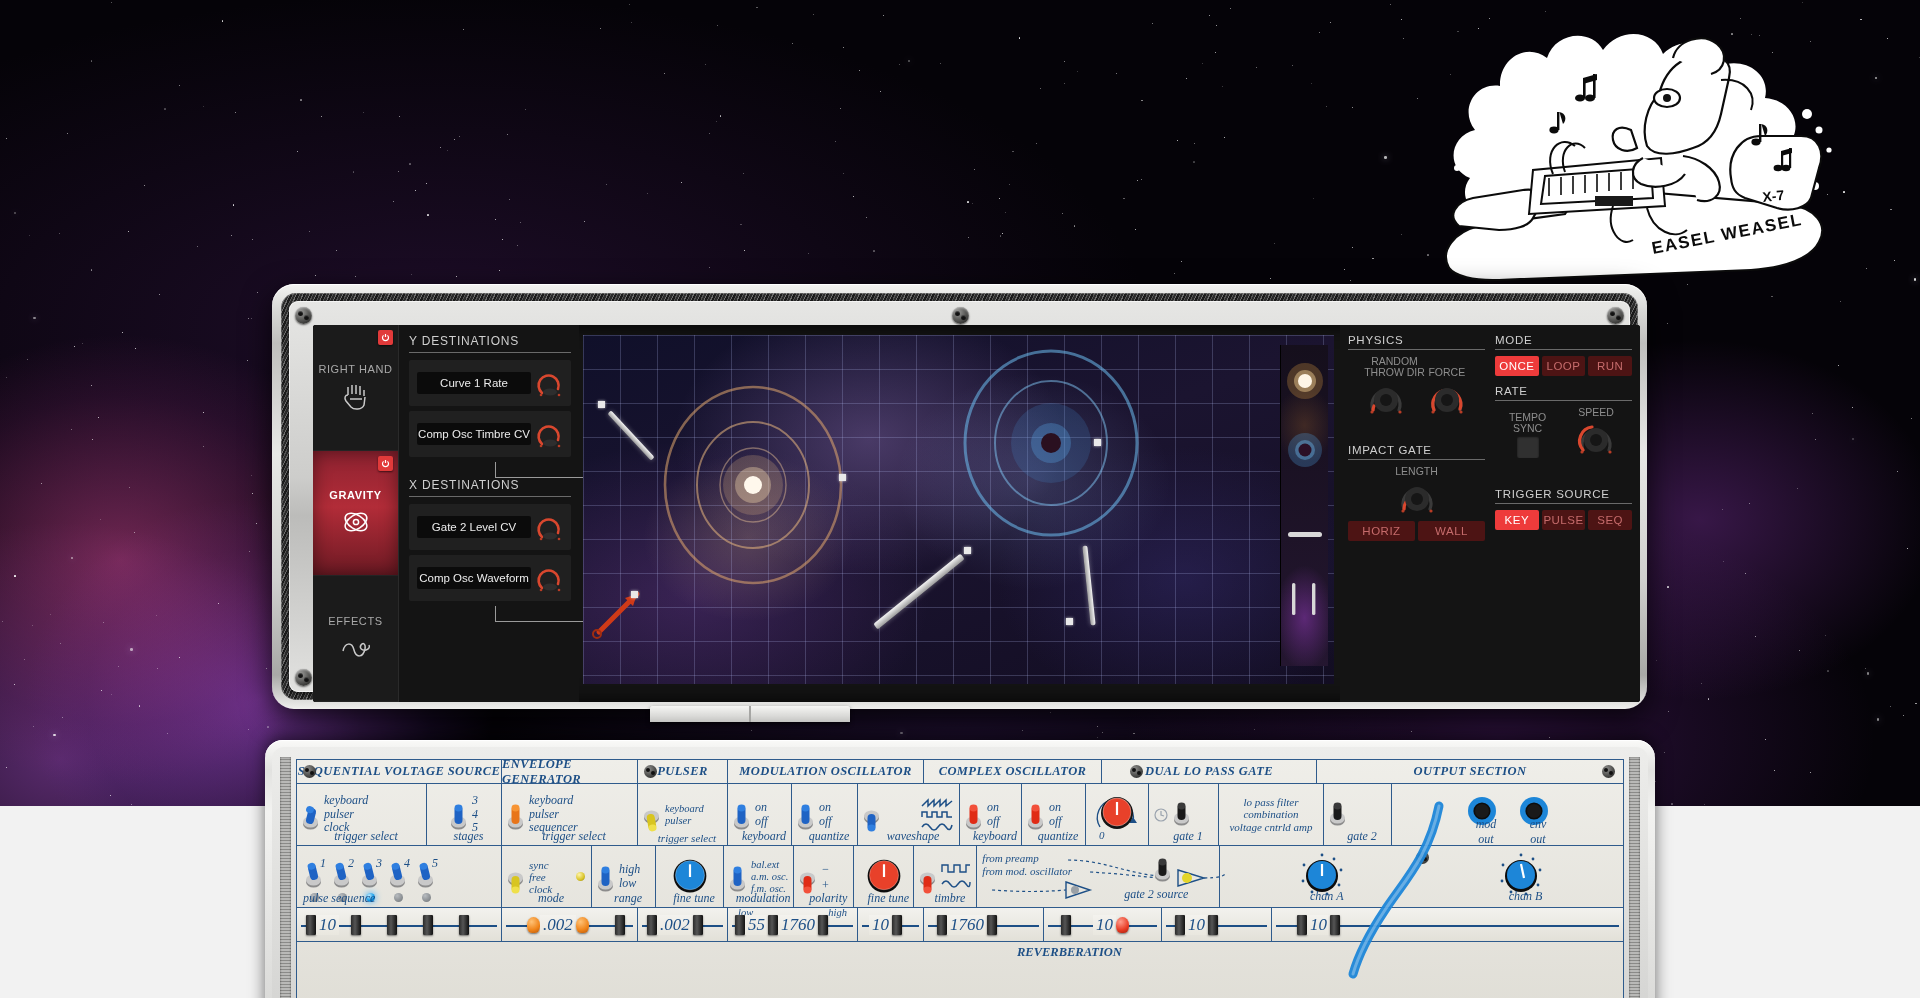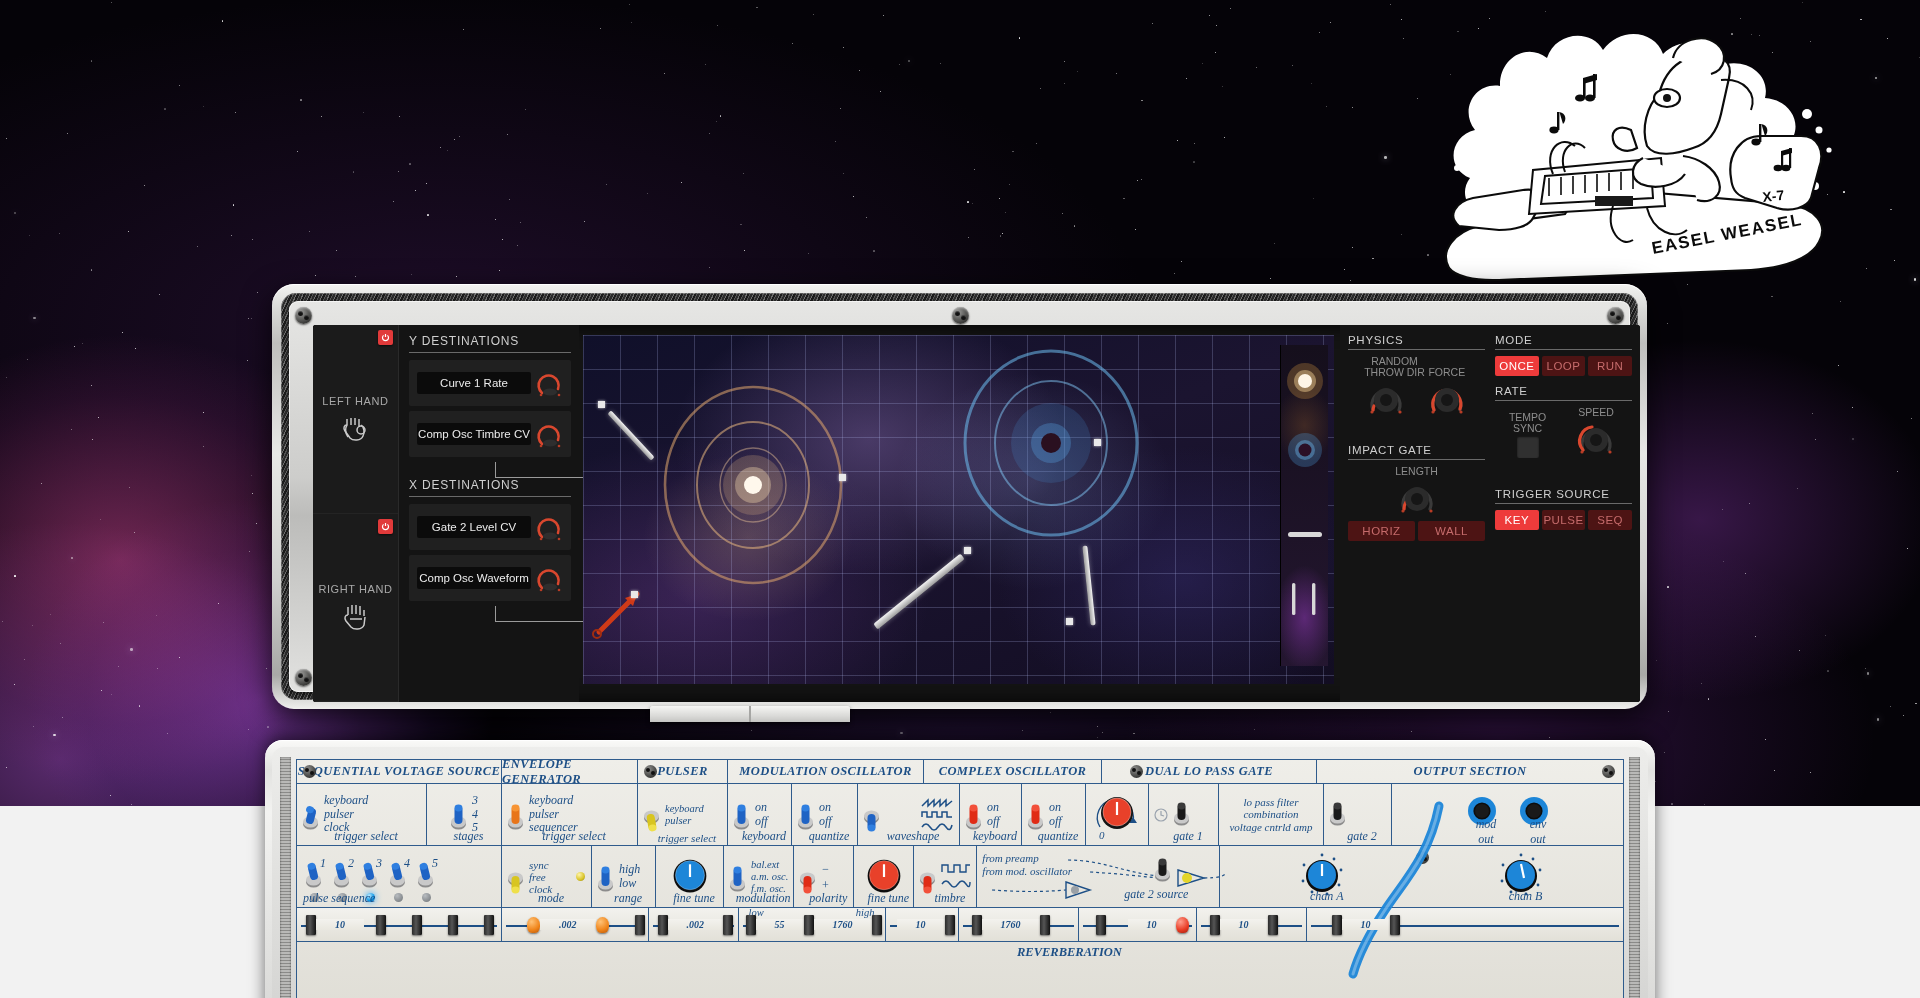--- a/index.html
+++ b/index.html
@@ -224,21 +224,21 @@
     height:100%; padding:0 3px; }
   .sgroup:last-child{border-right:none;}
   .srail { position:absolute; left:4px; right:4px; top:17px; height:2px; background:#1d4f86; }
   .sknob { position:relative; width:10px; height:20px; background:linear-gradient(90deg,#2b2b2b,#555 40%,#111);
     border-radius:1px; z-index:2; box-shadow:0 1px 2px rgba(0,0,0,.5); }
   .sknob.or { background:radial-gradient(circle at 35% 30%,#ffc276,#ef8318 60%,#b3560a);
     border-radius:50% 50% 40% 40%; width:13px; height:16px; }
   .sknob.red { background:radial-gradient(circle at 35% 30%,#ff9d8d,#e83a22 60%,#9c2010);
     border-radius:50% 50% 40% 40%; width:13px; height:16px; }
   .sval { position:relative; z-index:2; font-family:"Liberation Serif", serif; font-style:italic;
-    font-size:10px; color:#1d4f86; padding:0 19px; background:linear-gradient(180deg,#f3f2ee,#e9e7df);font-weight:bold; }
+    font-size:17px; color:#1d4f86; padding:0 3px; background:linear-gradient(180deg,#f3f2ee,#e9e7df); }
   .minilbl { position:absolute; top:-1px; left:0; right:0; text-align:center;
     font-family:"Liberation Serif", serif; font-style:italic; font-size:10.5px; color:#1d4f86; }
 
   
   #logo { position:absolute; left:1415px; top:18px; width:430px; height:268px; }
 </style>
 </head>
 <body>
 
 <div id="page">
@@ -884,51 +884,57 @@
         <div class="screw" style="right:6px; top:6px;"></div>
         <div class="screw" style="left:6px;  bottom:6px;"></div>
         <div class="screw" style="right:6px; bottom:6px;"></div>
         <div class="screw" style="left:50%; top:6px; margin-left:-8px;"></div>
         <div class="screw" style="left:50%; bottom:6px; margin-left:-8px;"></div>
 
         <div id="screen">
 
           <div id="sidebar">
 
-            <div class="side-item">
-              <div class="pw">
-                <svg viewBox="0 0 12 12">
-                    <path d="M3.4 3.2 A4 4 0 1 0 8.6 3.2"></path>
-                    <line x1="6" y1="1.4" x2="6" y2="5.4"></line>
-                  </svg>
-              </div>
-              <span class="side-label">LEFT HAND</span>
-              <svg class="side-ico" viewBox="0 0 34 30">
-                <path d="M9 24 C6 20 6 15 8 12 L8 6 M12 5 L12 12 M16 5 L16 12 M20 6 L20 13"></path>
-                <path d="M8 12 C5 12 4 15 6 18 L11 25 C14 28 22 28 24 23 C26 19 25 14 22 12"></path>
-                <circle cx="22" cy="17" r="4"></circle>
-              </svg>
-            </div>
 
             <div class="side-item">
               <div class="pw">
                 <svg viewBox="0 0 12 12">
                     <path d="M3.4 3.2 A4 4 0 1 0 8.6 3.2"></path>
                     <line x1="6" y1="1.4" x2="6" y2="5.4"></line>
                   </svg>
               </div>
               <span class="side-label">RIGHT HAND</span>
               <svg class="side-ico" viewBox="0 0 34 30">
                 <path d="M9 6 L9 14 M13 4 L13 13 M17 4 L17 13 M21 5 L21 14 M25 9 L25 15"></path>
                 <path d="M9 14 C6 14 5 17 7 20 L12 26 C15 29 23 29 25 24 L26 16"></path>
                 <path d="M11 18 L23 18"></path>
               </svg>
             </div>
 
-
+            <div class="side-item active">
+              <div class="pw">
+                <svg viewBox="0 0 12 12">
+                    <path d="M3.4 3.2 A4 4 0 1 0 8.6 3.2"></path>
+                    <line x1="6" y1="1.4" x2="6" y2="5.4"></line>
+                  </svg>
+              </div>
+              <span class="side-label">GRAVITY</span>
+              <svg class="side-ico" viewBox="0 0 34 30">
+                <ellipse cx="17" cy="15" rx="12" ry="7" transform="rotate(32 17 15)"></ellipse>
+                <ellipse cx="17" cy="15" rx="12" ry="7" transform="rotate(-32 17 15)"></ellipse>
+                <circle cx="17" cy="15" r="2.6" fill="#fff" stroke="none"></circle>
+              </svg>
+            </div>
+
+            <div class="side-item">
+              <span class="side-label">EFFECTS</span>
+              <svg class="side-ico" viewBox="0 0 34 30">
+                <path d="M4 18 C6 9 13 9 15 17 C17 25 24 25 26 16 C27 11 24 9 22 12 C20 15 23 18 27 17 C30 16 31 14 30 12"></path>
+              </svg>
+            </div>
           </div>
 
           <div id="dest">
             <div class="sec-title">Y DESTINATIONS</div>
             <div class="sec-rule"></div>
 
             <div class="dest-row">
               <div class="dest-pill">Curve 1   Rate</div>
               <svg class="dest-knob" viewBox="0 0 30 32">
                 <path d="M7 26 A10 10 0 1 1 23 22" fill="none" stroke="#d9472e" stroke-width="2.6" stroke-linecap="round"></path>

